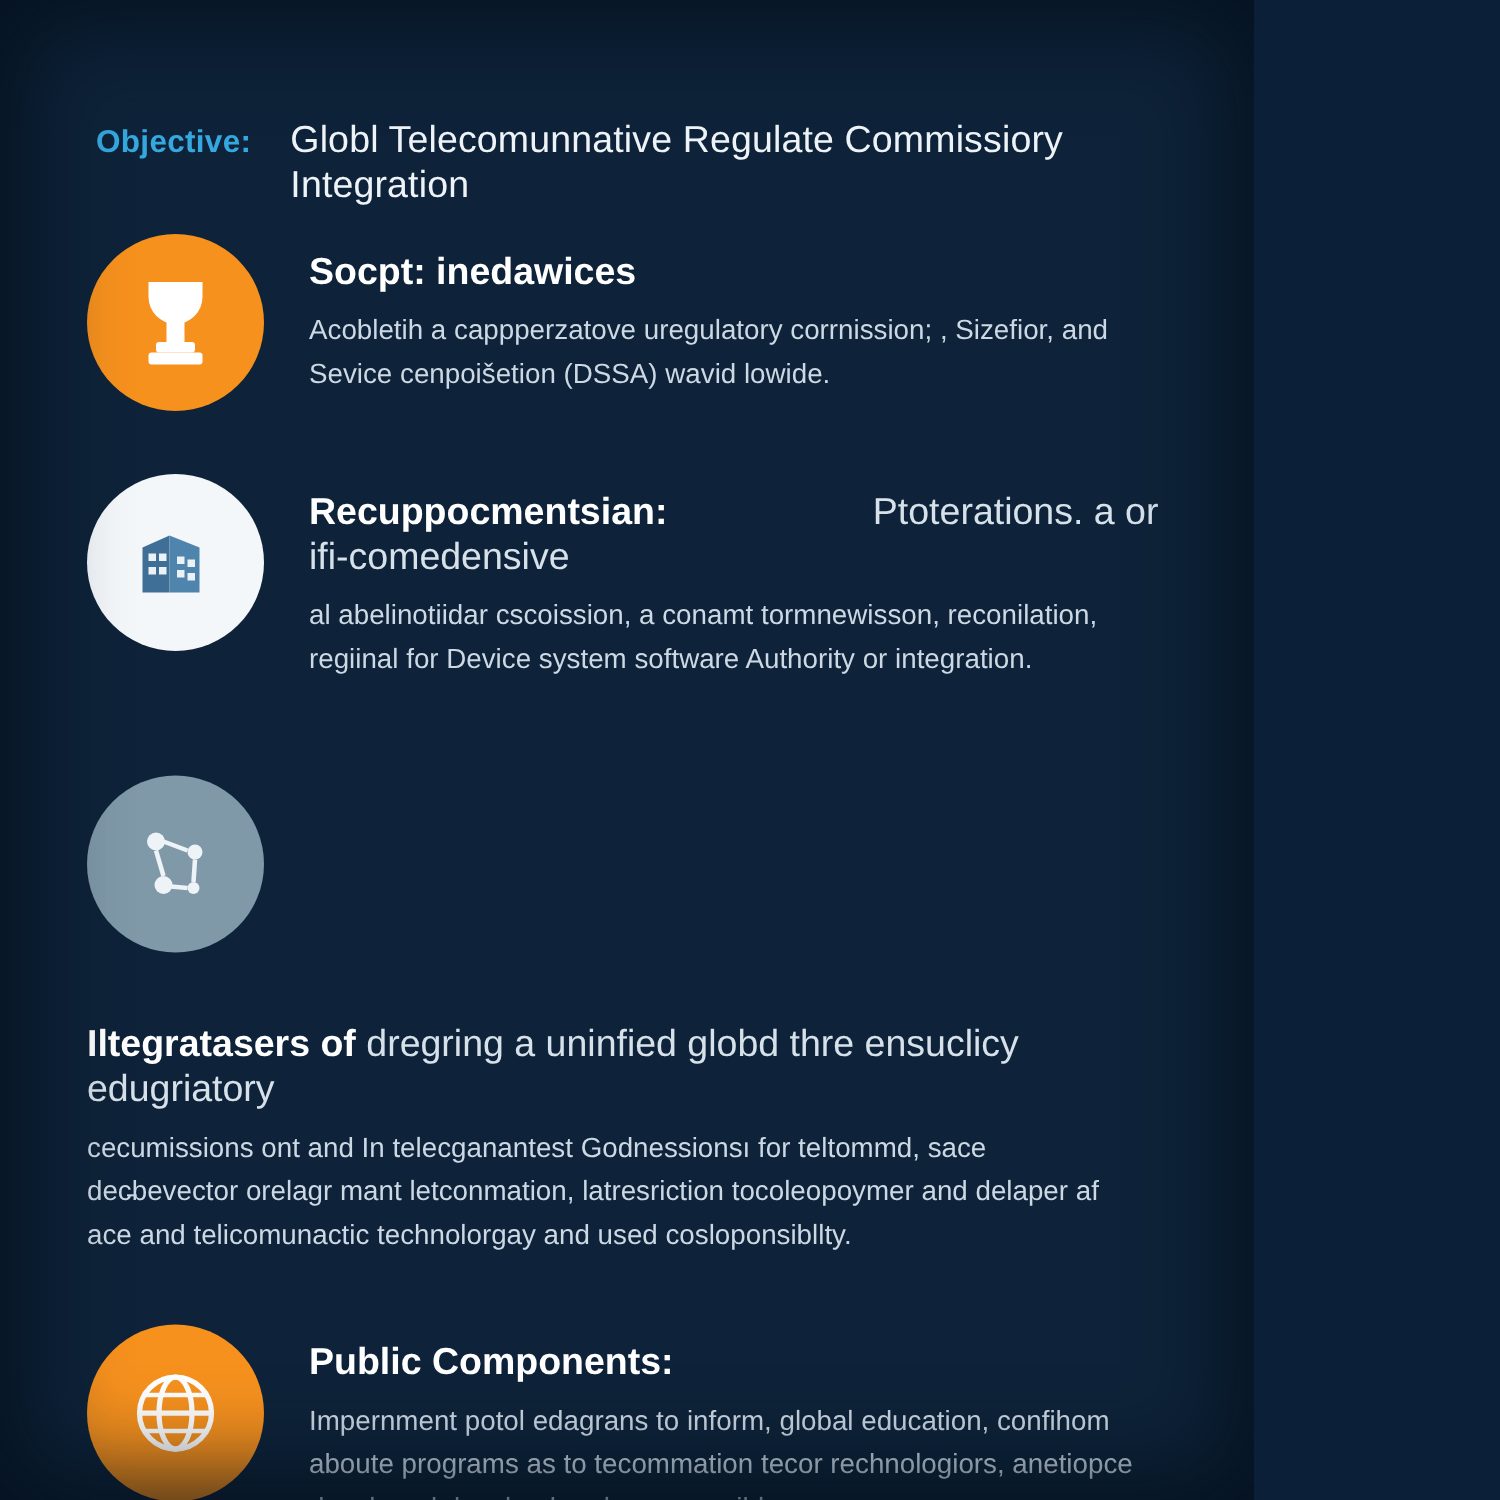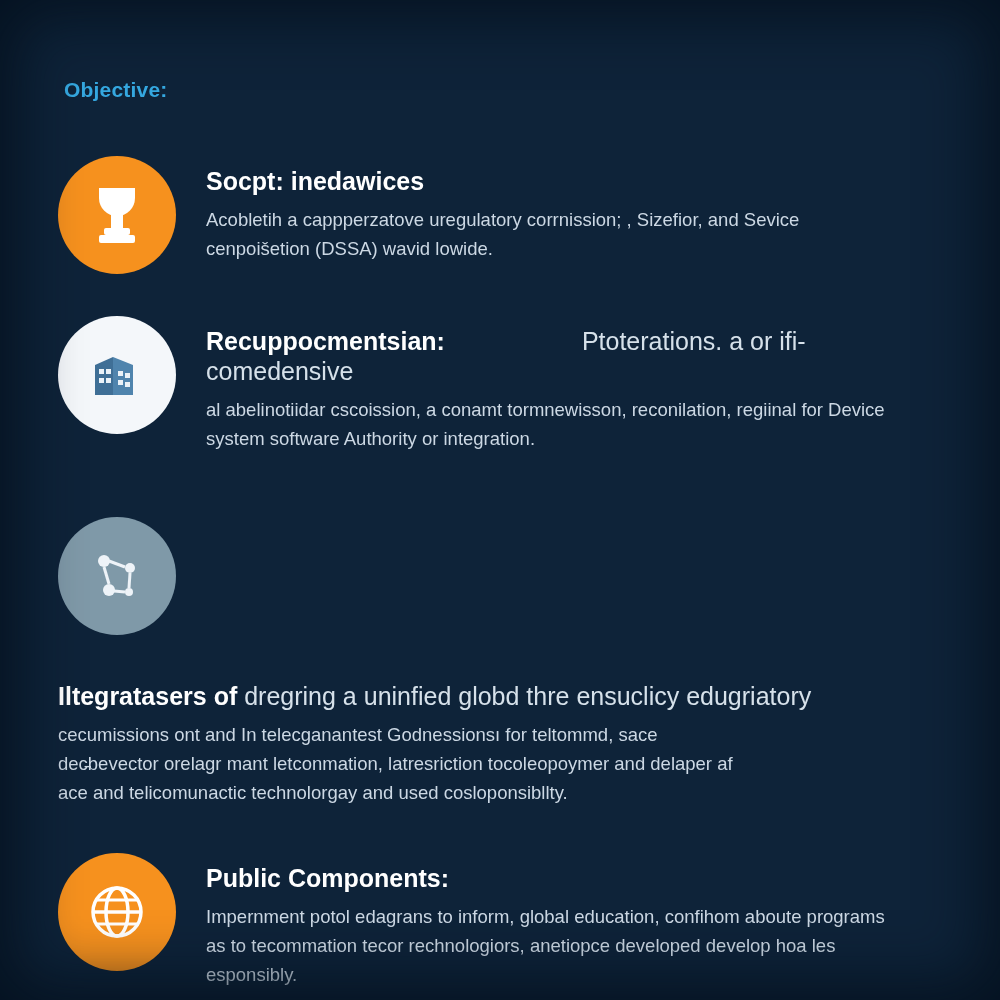--- a/index.html
+++ b/index.html
@@ -8,21 +8,21 @@
   }
   body {
     width: 1000px;
     height: 1000px;
     background: #0b1f38;
     font-family: "Liberation Sans", sans-serif;
     overflow: hidden;
   }
   .poster {
     position: relative;
-    width: 1000px;
+    width: 836px;
     height: 1000px;
     background: #0e2339;
     box-sizing: border-box;
     padding: 0;
   }
   
   .poster::after {
     content: "";
     position: absolute;
     inset: 0;
@@ -108,20 +108,21 @@
   .row--integration { margin-bottom: 40px; flex-direction: column; }
   .row--public { margin-bottom: 0; }
 </style>
 </head>
 <body>
 
 <div class="poster">
 
   <div class="header">
     <span class="header-label">Objective:</span>
+    <span class="header-title">Globl Telecomunnative Regulate Commissiory Integration</span>
   </div>
 
   <div class="rows">
 
     <div class="row row--scope">
       <div class="icon-wrap" style="background:#f6911e;">
         <svg width="60" height="62" viewBox="0 0 60 62" aria-hidden="true">
           <path d="M12 4 h36 v10 a18 18 0 0 1 -18 18 a18 18 0 0 1 -18 -18 z" fill="#ffffff"></path>
           <rect x="24" y="30" width="12" height="14" fill="#ffffff"></rect>
           <rect x="17" y="44" width="26" height="7" rx="2" fill="#ffffff"></rect>

